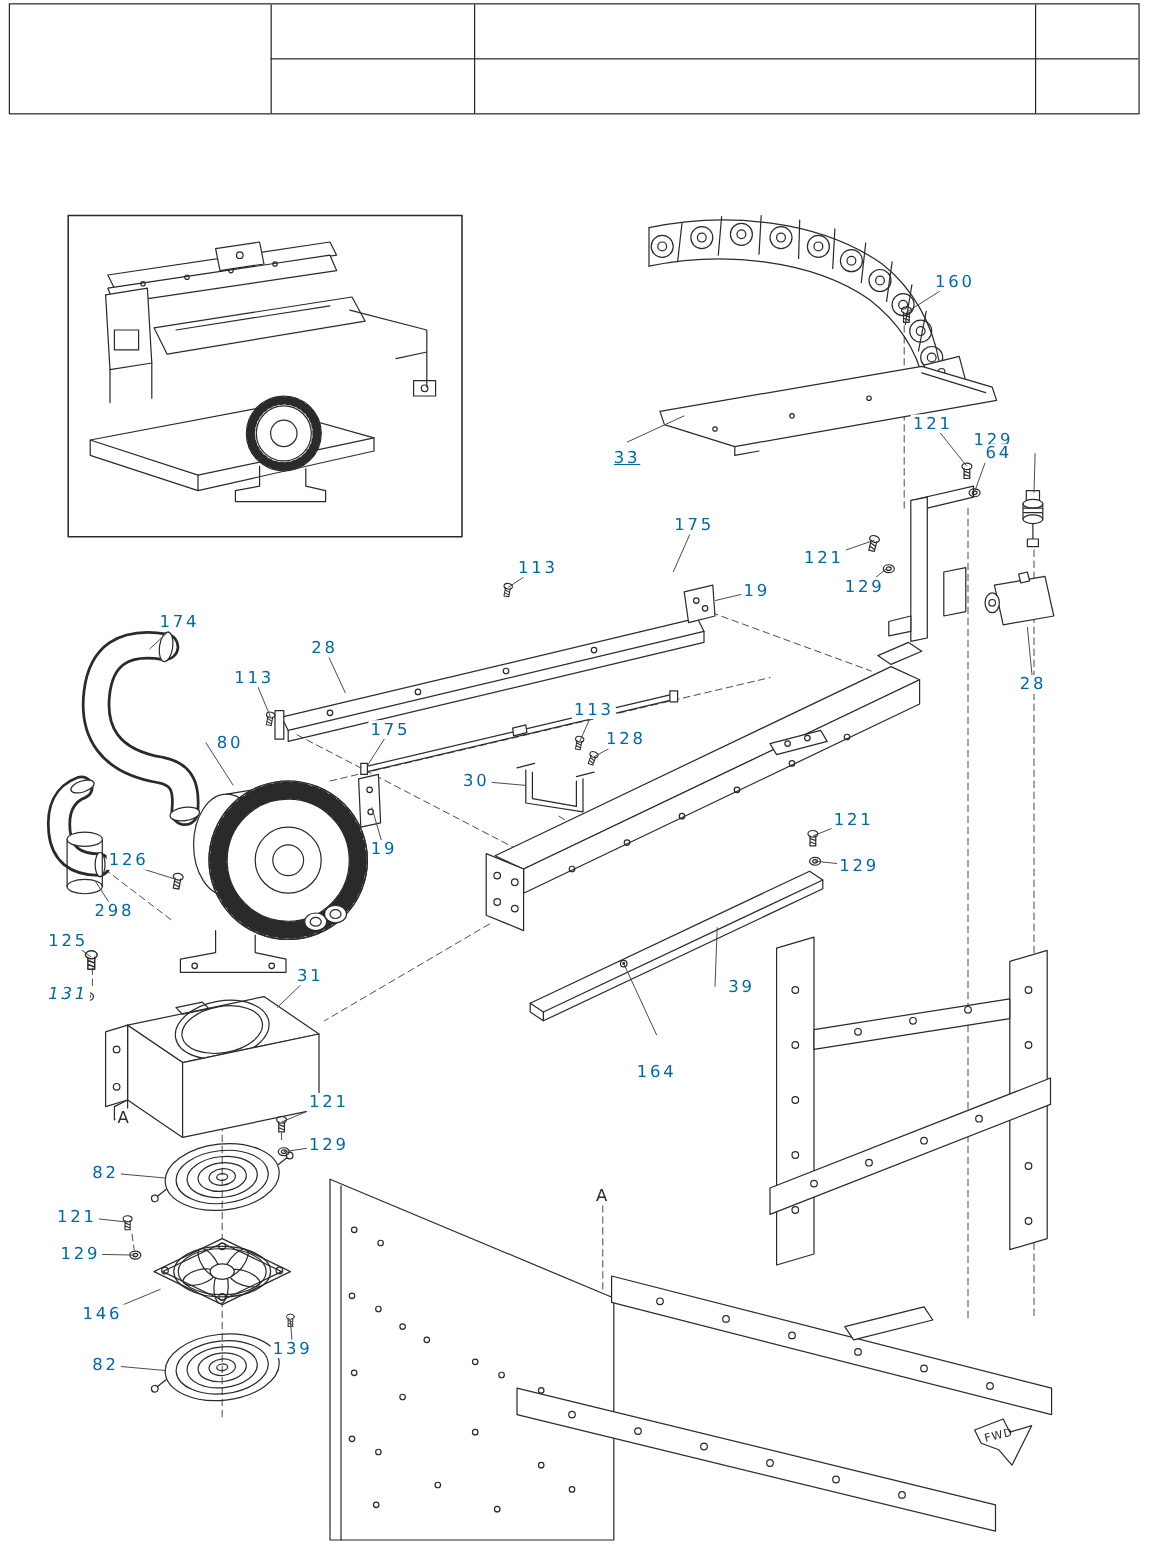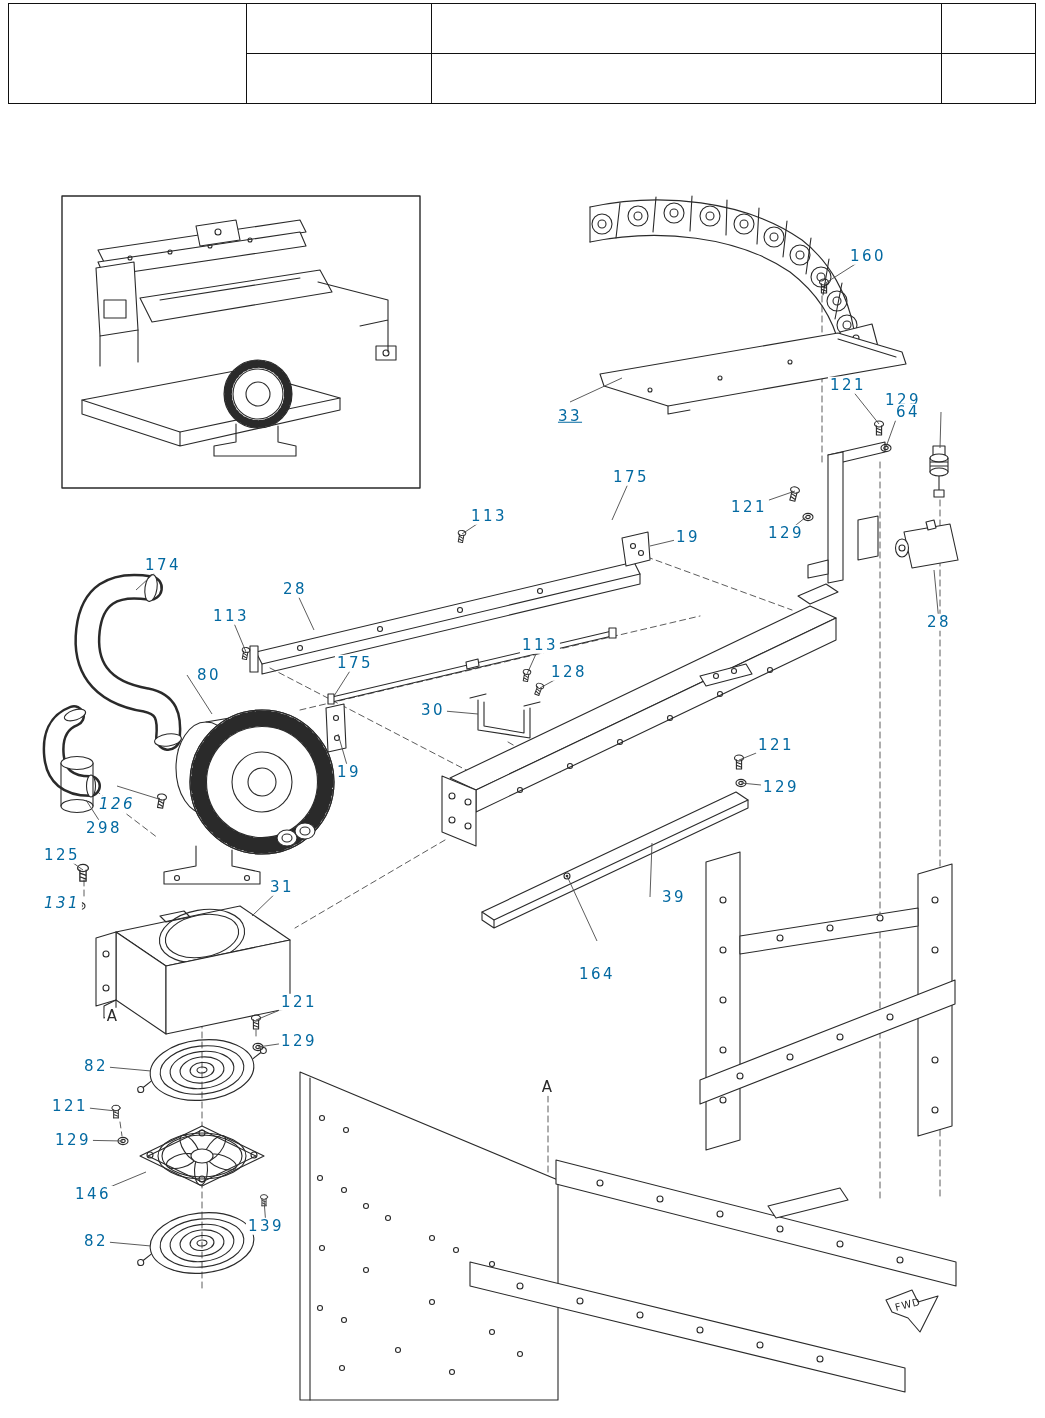--- a/index.html
+++ b/index.html
@@ -449,21 +449,21 @@
       <div class="callout" style="left: 295px; top: 589px;">28</div>
       <div class="callout" style="left: 231px; top: 616px;">113</div>
       <div class="callout" style="left: 355px; top: 663px;">175</div>
       <div class="callout" style="left: 540px; top: 645px;">113</div>
       <div class="callout" style="left: 569px; top: 672px;">128</div>
       <div class="callout" style="left: 433px; top: 710px;">30</div>
       <div class="callout" style="left: 187px; top: 675px; margin-left: 22px;">80</div>
       <div class="callout" style="left: 349px; top: 772px;">19</div>
       <div class="callout" style="left: 776px; top: 745px;">121</div>
       <div class="callout" style="left: 781px; top: 787px;">129</div>
-      <div class="callout" style="left: 117px; top: 804px; font-style: italic;">126</div>
+      <div class="callout" style="left: 117px; top: 782px;">126</div>
       <div class="callout" style="left: 104px; top: 828px;">298</div>
       <div class="callout" style="left: 62px; top: 855px;">125</div>
       <div class="callout" style="left: 62px; top: 903px; font-style: italic;">131</div>
       <div class="callout" style="left: 282px; top: 887px;">31</div>
       <div class="callout" style="left: 650px; top: 897px; margin-left: 24px;">39</div>
       <div class="callout" style="left: 597px; top: 928px; margin-top: 46px;">164</div>
       <div class="callout" style="left: 299px; top: 1002px;">121</div>
       <div class="callout" style="left: 299px; top: 1041px;">129</div>
       <div class="callout" style="left: 96px; top: 1066px;">82</div>
       <div class="callout" style="left: 70px; top: 1106px;">121</div>

